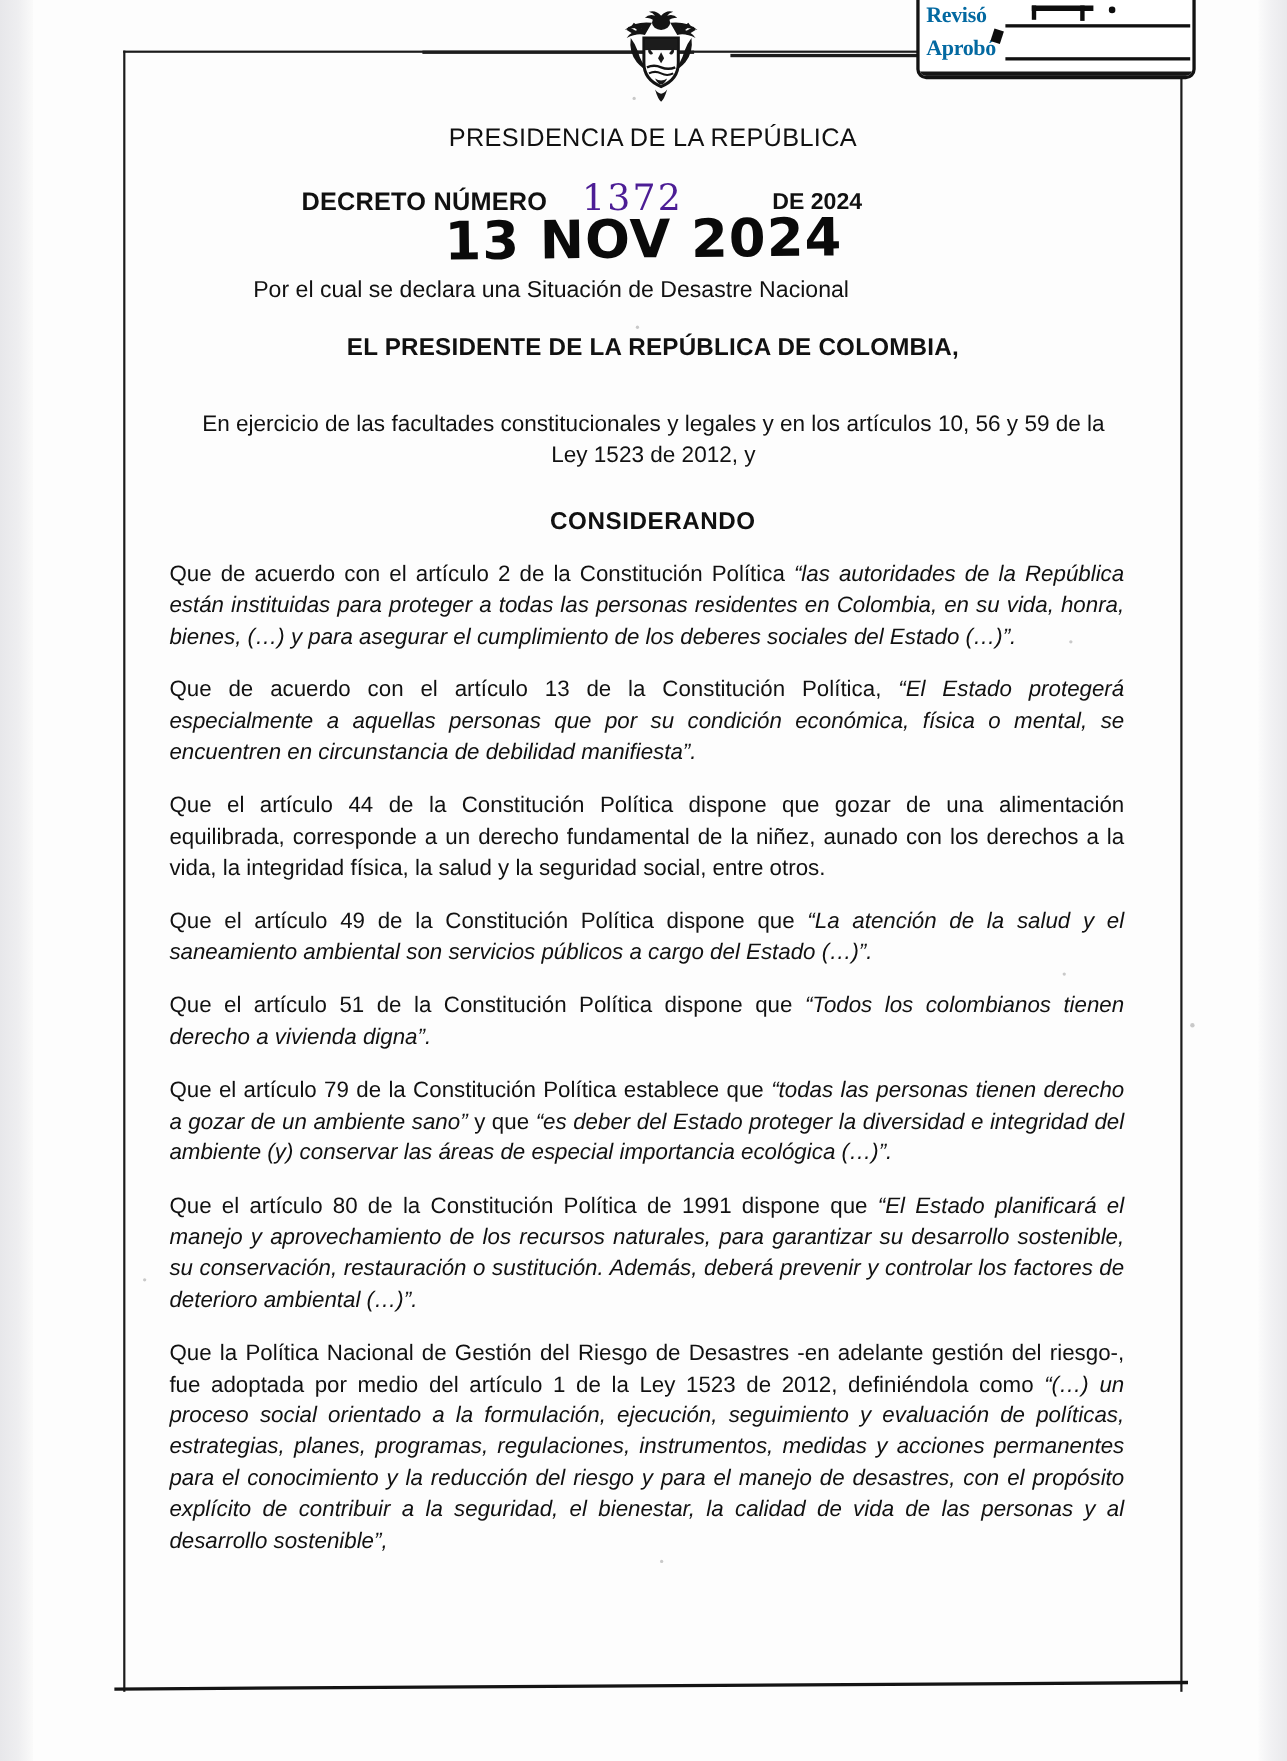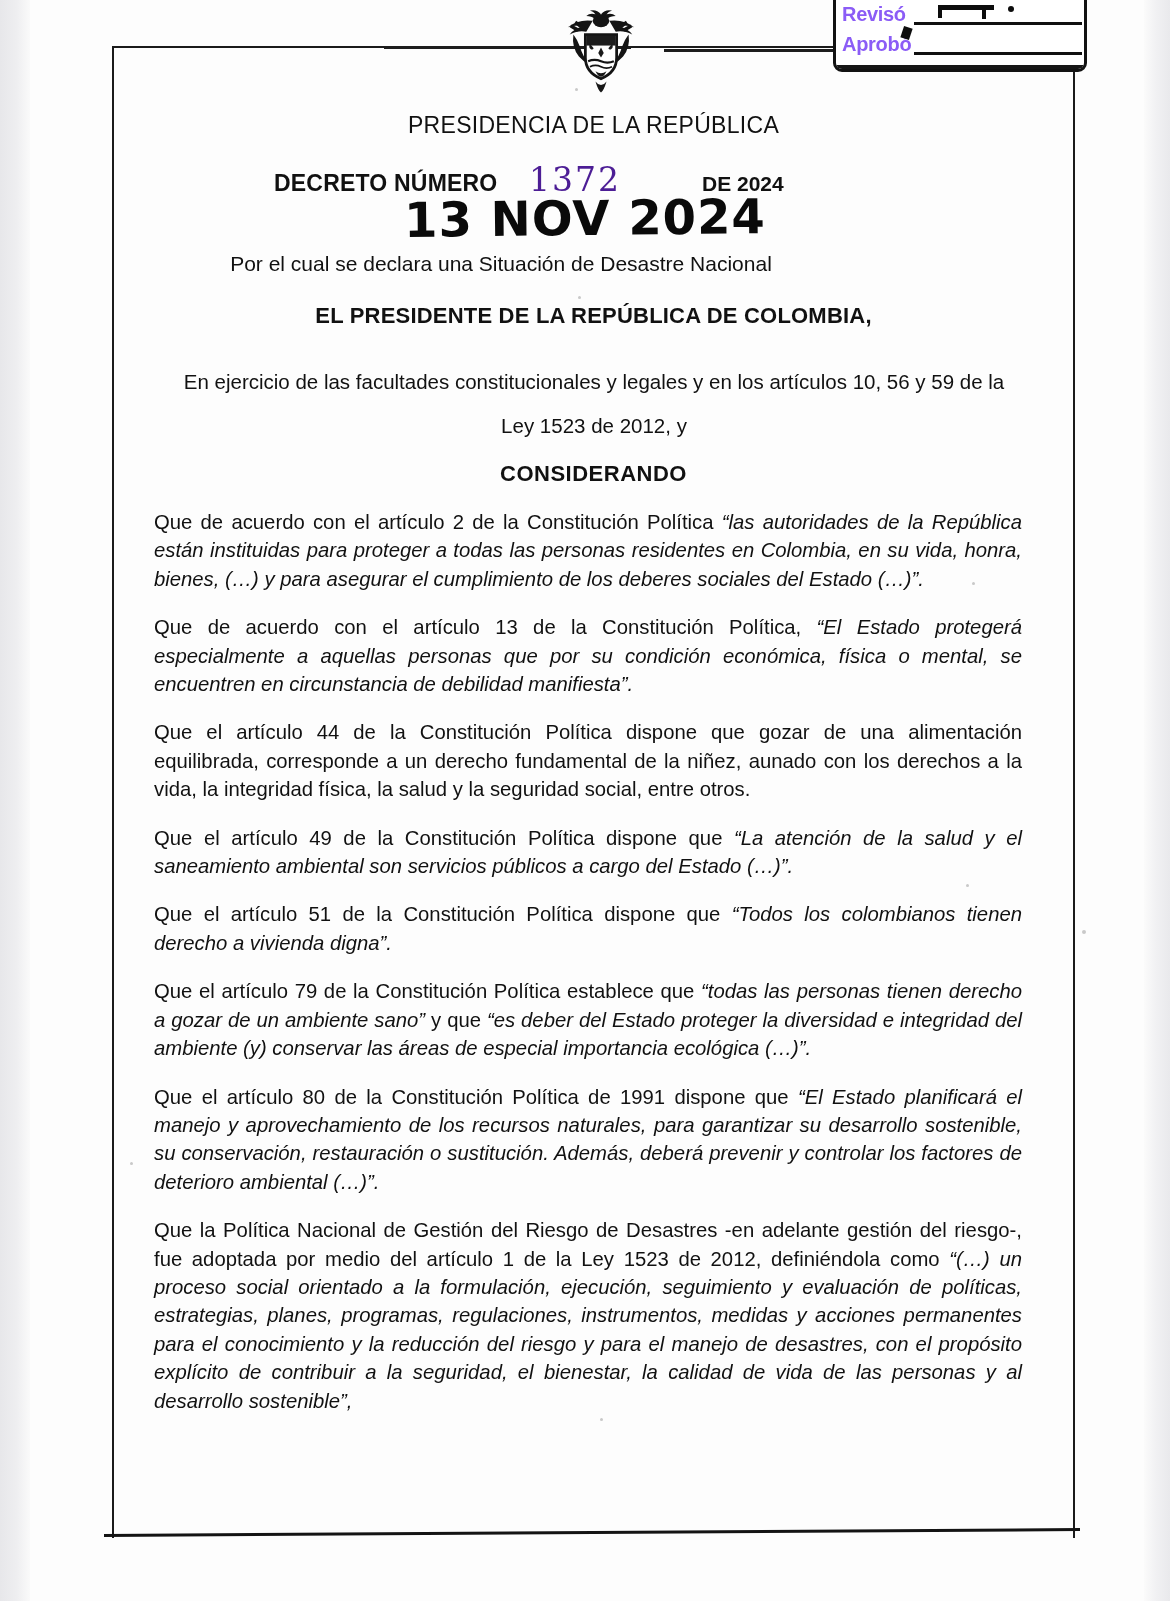--- a/index.html
+++ b/index.html
@@ -105,25 +105,25 @@
   }
   .stamp-row {
     position: absolute;
     left: 6px;
     height: 32px;
     width: 240px;
   }
   .stamp-row.r1 { top: 26px; }
   .stamp-row.r2 { top: 56px; }
   .stamp-label {
-    font-family: Liberation Sans, sans-serif;
+    font-family: Liberation Serif, serif;
     font-weight: 700;
     font-size: 20px;
     letter-spacing: -0.3px;
-    color: #8b5cf6;
+    color: #0369a1;
     position: absolute;
     left: 0;
     top: 0;
   }
   .stamp-line {
     position: absolute;
     left: 72px;
     top: 19px;
     width: 168px;
     height: 3px;
@@ -214,25 +214,25 @@
     top: 303px;
     width: 963px;
     text-align: center;
     font-weight: 700;
     font-size: 22px;
     letter-spacing: 0.2px;
   }
   .en-ejercicio {
     position: absolute;
     left: 165px;
-    top: 360px;
+    top: 372px;
     width: 858px;
     text-align: center;
     font-size: 20.5px;
-    line-height: 44px;
+    line-height: 28px;
   }
   .considerando {
     position: absolute;
     left: 112px;
     top: 461px;
     width: 963px;
     text-align: center;
     font-weight: 700;
     font-size: 22px;
     letter-spacing: 0.5px;

